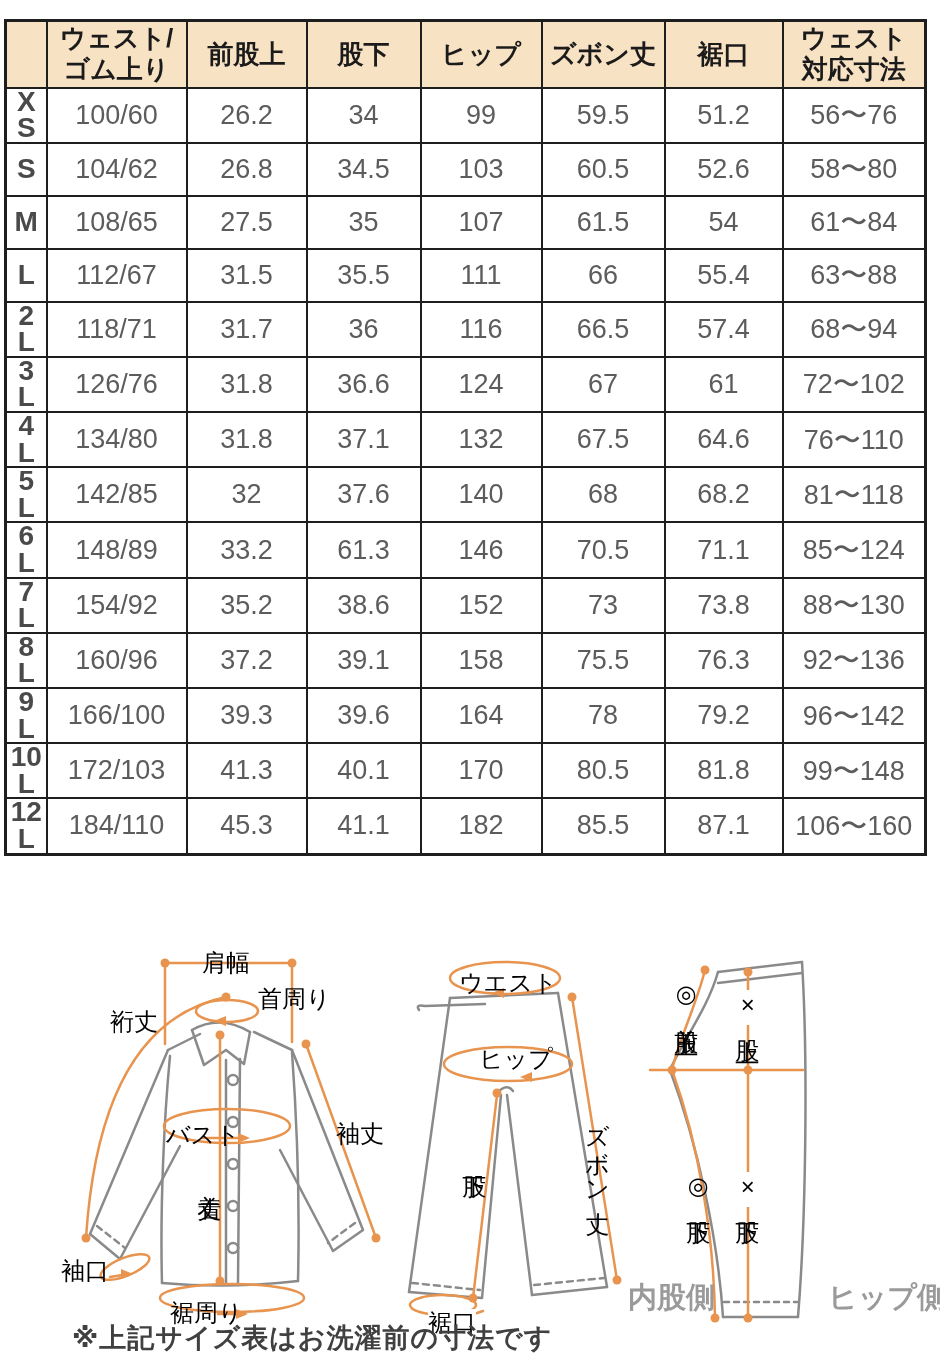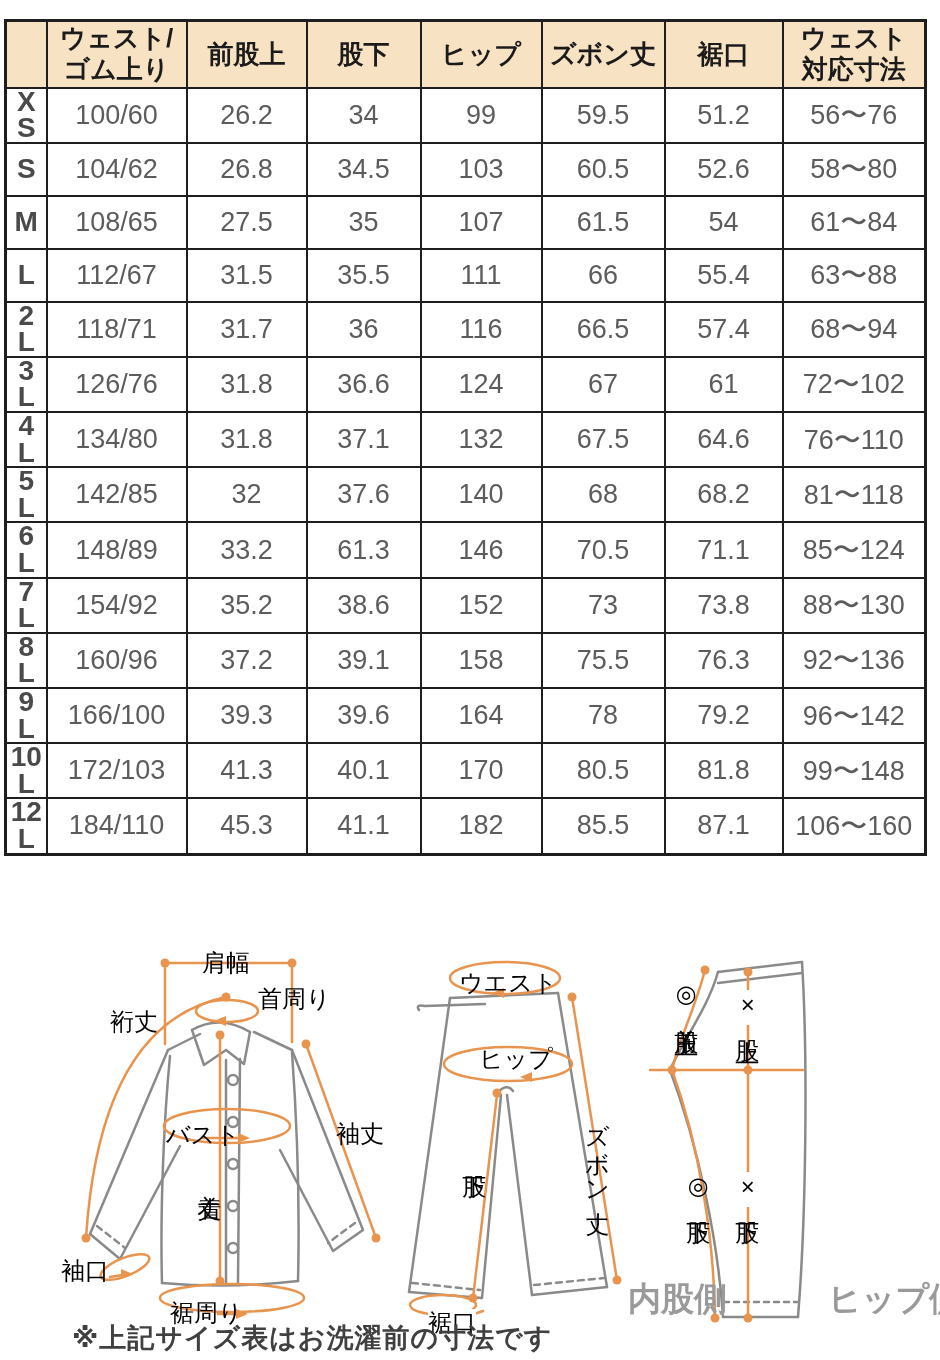--- a/index.html
+++ b/index.html
@@ -39,21 +39,21 @@
   .diagram svg{position:absolute;left:0;top:0;}
   .dlabel{
     position:absolute;color:#000000;font-size:24px;font-weight:400;
     line-height:1.05;white-space:nowrap;
   }
   .vlabel{
     writing-mode:vertical-rl;text-orientation:upright;
     letter-spacing:2px;white-space:normal;
   }
   .whitebg{background:#ffffff;padding:1px 0;}
-  .graylabel{color:#9a9a9a;font-weight:600;font-size:33px;}
+  .graylabel{color:#9a9a9a;font-weight:600;font-size:29px;}
   .note{
     position:absolute;left:72px;top:1320px;
     font-size:27px;font-weight:700;color:#404040;letter-spacing:1px;
   }
 </style>
 </head>
 <body>
 
 <table class="size-table">
   <colgroup>

